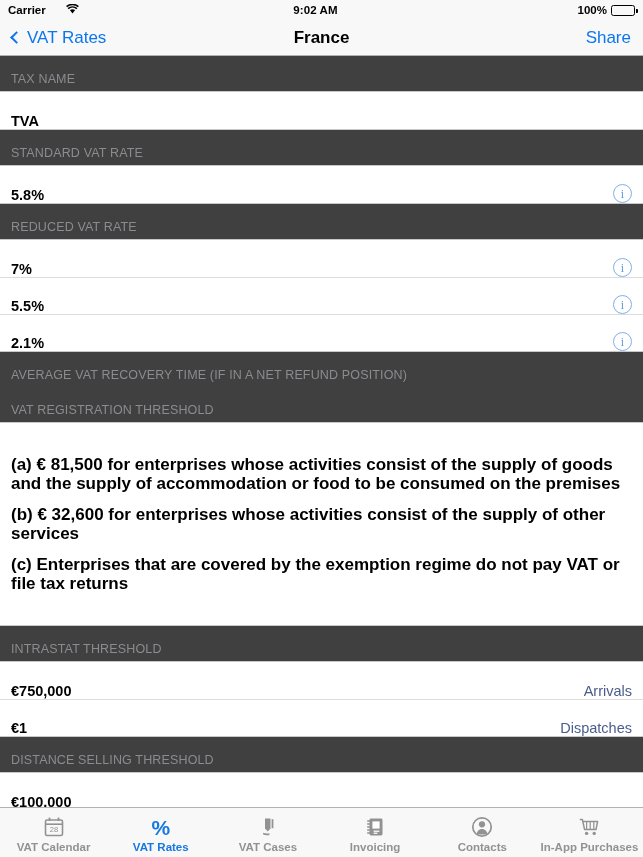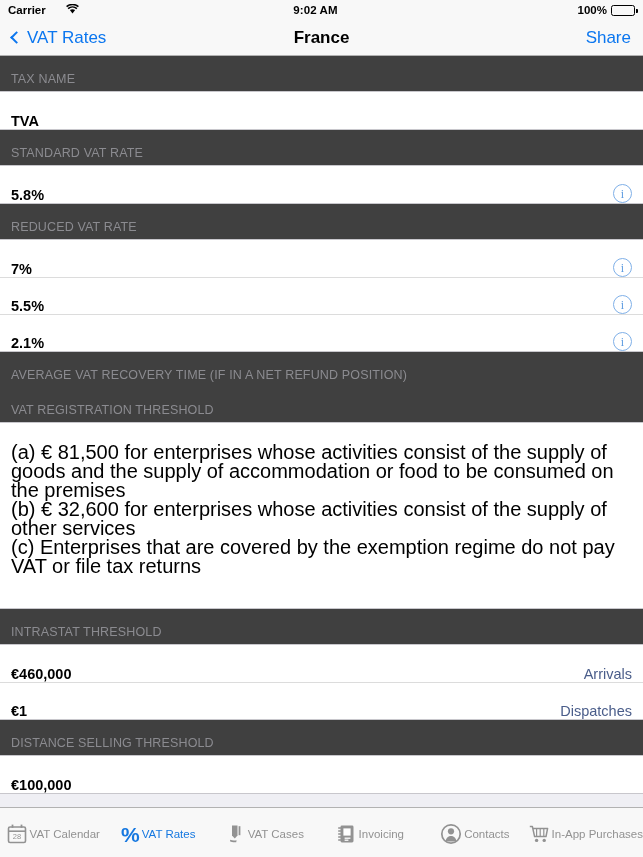--- a/index.html
+++ b/index.html
@@ -123,39 +123,40 @@
     cursor: pointer; margin-left: auto;
     line-height: 1;
   }
   .cell-block {
     background: #ffffff;
     border-top: 1px solid #c8c7cc;
     border-bottom: 1px solid #c8c7cc;
     padding: 20px 11px 32px 11px;
   }
   .cell-block p {
-    font-size: 20px; font-weight: normal; color: #000;
+    font-size: 17px; font-weight: bold; color: #000;
     line-height: 19px;
+    margin-top: 12px;
   }
 
   
   .tab-bar {
     flex: 0 0 50px; height: 50px;
     background: #f8f8f8;
     border-top: 1px solid #b2b2b2;
     display: flex; align-items: stretch;
   }
   .tab {
-    flex: 1 1 0; display: flex; 
+    flex: 1 1 0; display: flex; flex-direction: column;
     align-items: center; justify-content: center; gap: 2px;
     cursor: pointer; color: #929292;
     padding-top: 3px;
   }
   .tab.active { color: #1678e0; }
-  .tab-label { font-size: 11.5px; white-space: nowrap; }
+  .tab-label { font-size: 11.5px; white-space: nowrap; font-weight: bold; }
   .tab-icon { height: 24px; display: flex; align-items: center; justify-content: center; }
   .pct-glyph { font-size: 21px; font-weight: bold; line-height: 1; }
 </style>
 </head>
 <body>
 
 <div class="screen">
 
   <div class="status-bar">
     <div class="status-left">
@@ -224,21 +225,21 @@
     <div class="section-header">VAT REGISTRATION THRESHOLD</div>
     <div class="cell-block">
       <p>(a) € 81,500 for enterprises whose activities consist of the supply of goods and the supply of accommodation or food to be consumed on the premises</p>
       <p>(b) € 32,600 for enterprises whose activities consist of the supply of other services</p>
       <p>(c) Enterprises that are covered by the exemption regime do not pay VAT or file tax returns</p>
     </div>
 
     <div class="section-header">INTRASTAT THRESHOLD</div>
     <div class="cell-group">
       <div class="cell">
-        <span class="cell-value">€460,000</span>
+        <span class="cell-value">€750,000</span>
         <span class="cell-accessory-label">Arrivals</span>
       </div>
       <div class="cell">
         <span class="cell-value">€1</span>
         <span class="cell-accessory-label">Dispatches</span>
       </div>
     </div>
 
     <div class="section-header">DISTANCE SELLING THRESHOLD</div>
     <div class="cell-group">

